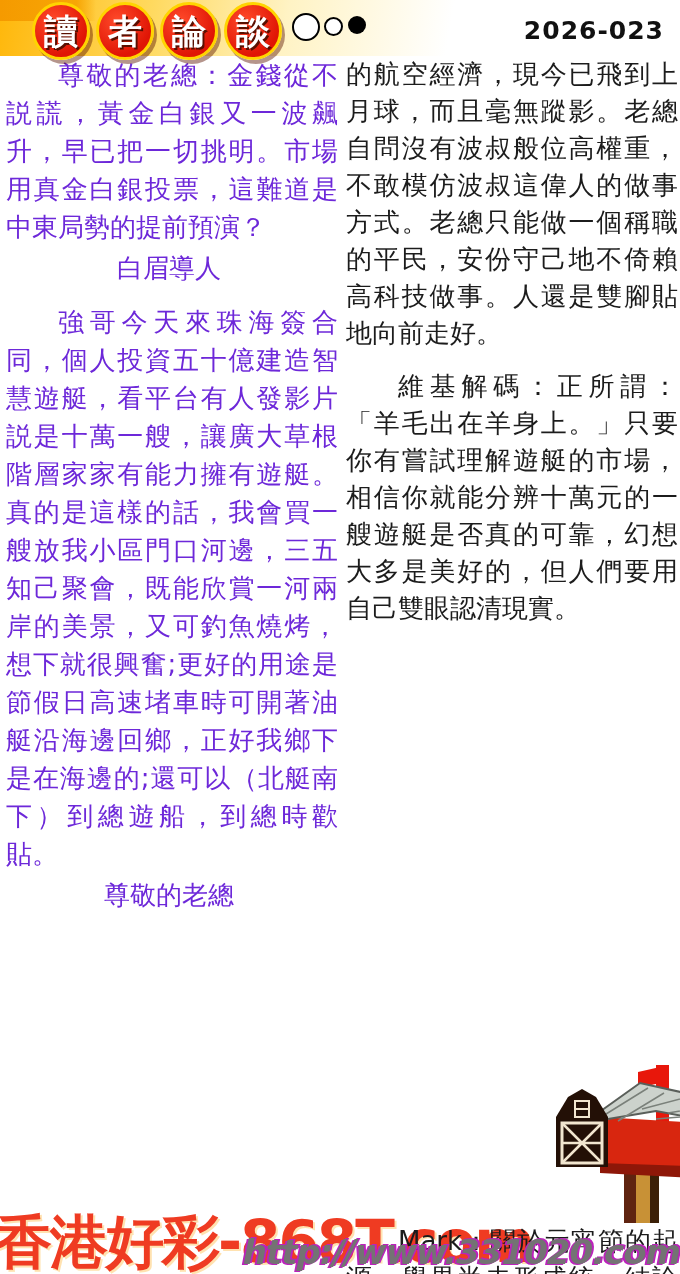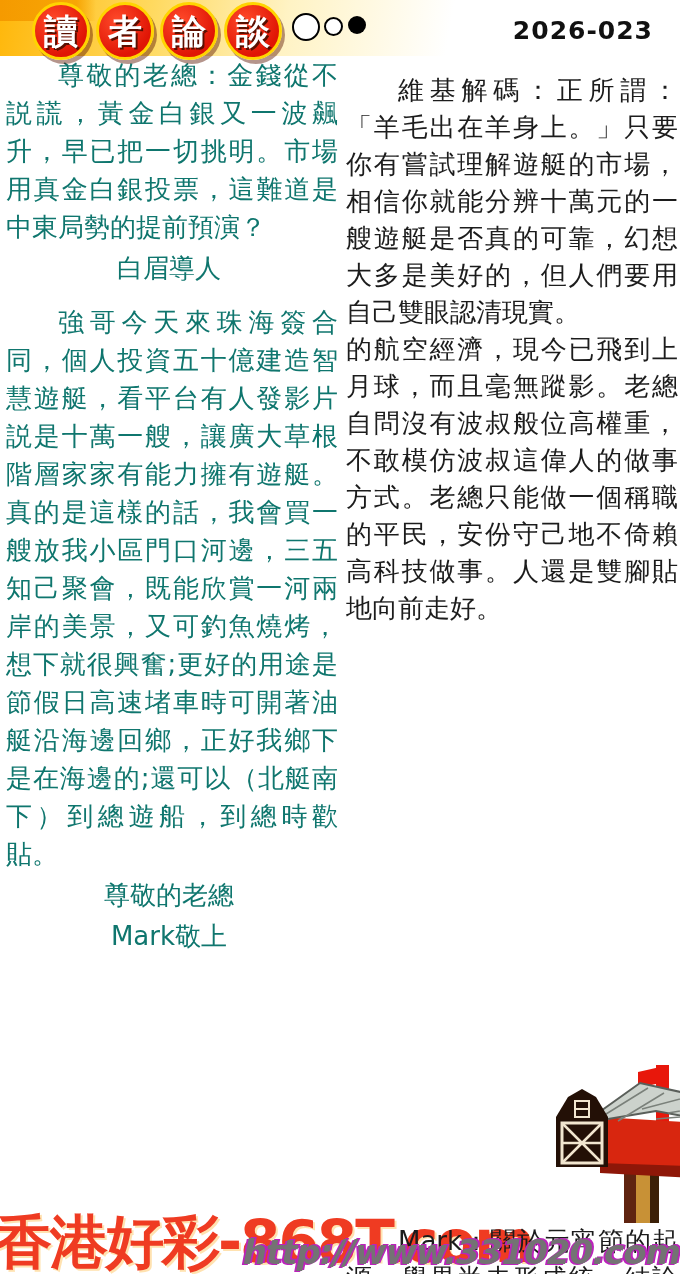--- a/index.html
+++ b/index.html
@@ -14,25 +14,25 @@
   .badge{width:52px;height:52px;border-radius:50%;
          background:radial-gradient(circle at 35% 30%,#ff4a2a,#e01505 70%);
          border:3px solid #ffd400;box-shadow:3px 4px 0 rgba(90,20,0,.45);
          color:#fff;font-size:34px;font-weight:bold;line-height:1;
          display:flex;align-items:center;justify-content:center;
          text-shadow:2px 2px 0 #5a0f00;}
   .dot{position:absolute;border-radius:50%;z-index:3;}
   .dot-a{left:292px;top:13px;width:24px;height:24px;border:2px solid #000;background:#fff;}
   .dot-b{left:324px;top:17px;width:15px;height:15px;border:2px solid #000;background:#fff;}
   .dot-c{left:348px;top:16px;width:18px;height:18px;background:#000;}
-  .issue{position:absolute;right:27px;top:16px;font-size:25px;font-weight:bold;color:#111;
+  .issue{position:absolute;right:16px;top:16px;font-size:25px;font-weight:bold;color:#111;
          letter-spacing:1px;}
   
   .col{position:absolute;top:56px;width:332px;text-align:justify;z-index:2;}
-  .col-left{left:6px;font-size:26px;line-height:38px;color:#0f766e;}
+  .col-left{left:6px;font-size:26px;line-height:38px;color:#6d28d9;}
   .col-right{left:346px;font-size:26px;line-height:37px;color:#1c1c1c;}
   .para{margin:0;}
   .indent{text-indent:2em;}
   .gap{margin-top:16px;}
   .sig{margin:3px;text-align:center;padding-right:6px;}
   
   .mailbox-float{float:right;width:192px;height:162px;margin:418px 0 0 4px;}
   
   .watermark{position:absolute;left:-6px;top:1204px;z-index:1;white-space:nowrap;
         font-size:58px;font-weight:bold;color:#ef3b22;letter-spacing:-2px;
@@ -57,27 +57,26 @@
     <span class="dot dot-b"></span>
     <span class="dot dot-c"></span>
     <div class="issue">2026-023</div>
   </div>
 
   <div class="col col-left">
     <p class="para indent">尊敬的老總：金錢從不説謊，黃金白銀又一波飆升，早已把一切挑明。市場用真金白銀投票，這難道是中東局勢的提前預演？</p>
     <p class="sig">白眉導人</p>
     <p class="para indent gap">強哥今天來珠海簽合同，個人投資五十億建造智慧遊艇，看平台有人發影片説是十萬一艘，讓廣大草根階層家家有能力擁有遊艇。真的是這樣的話，我會買一艘放我小區門口河邊，三五知己聚會，既能欣賞一河兩岸的美景，又可釣魚燒烤，想下就很興奮;更好的用途是節假日高速堵車時可開著油艇沿海邊回鄉，正好我鄉下是在海邊的;還可以（北艇南下）到總遊船，到總時歡貼。</p>
     <p class="sig">尊敬的老總</p>
-    <p class="sig">Mark敬上</p>
 
   </div>
 
   <div class="col col-right">
+    <p class="para">的航空經濟，現今已飛到上月球，而且毫無蹤影。老總自問沒有波叔般位高權重，不敢模仿波叔這偉人的做事方式。老總只能做一個稱職的平民，安份守己地不倚賴高科技做事。人還是雙腳貼地向前走好。</p>
     <p class="para indent gap">維基解碼：正所謂：「羊毛出在羊身上。」只要你有嘗試理解遊艇的市場，相信你就能分辨十萬元的一艘遊艇是否真的可靠，幻想大多是美好的，但人們要用自己雙眼認清現實。</p>
-    <p class="para">的航空經濟，現今已飛到上月球，而且毫無蹤影。老總自問沒有波叔般位高權重，不敢模仿波叔這偉人的做事方式。老總只能做一個稱職的平民，安份守己地不倚賴高科技做事。人還是雙腳貼地向前走好。</p>
     <div class="para indent gap">
       <span class="mailbox-float">
         <svg width="192" height="162" viewBox="0 0 192 162" xmlns="http://www.w3.org/2000/svg">
 
           <rect x="86" y="92" width="12" height="70" fill="#5f2410"></rect>
           <rect x="98" y="92" width="16" height="70" fill="#c89136"></rect>
           <rect x="112" y="92" width="9" height="70" fill="#3c2008"></rect>
 
           <g>
             <rect x="118" y="4" width="13" height="58" fill="#e8170b"></rect>

